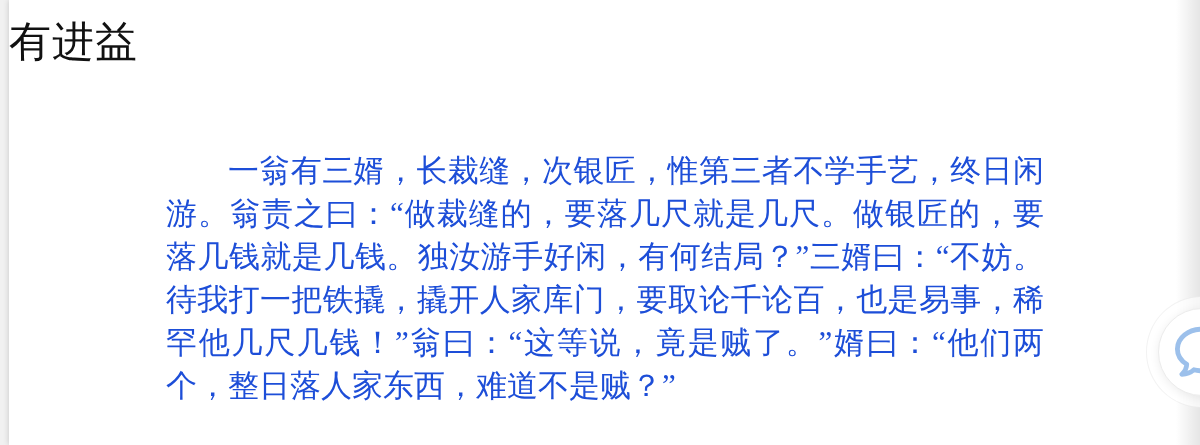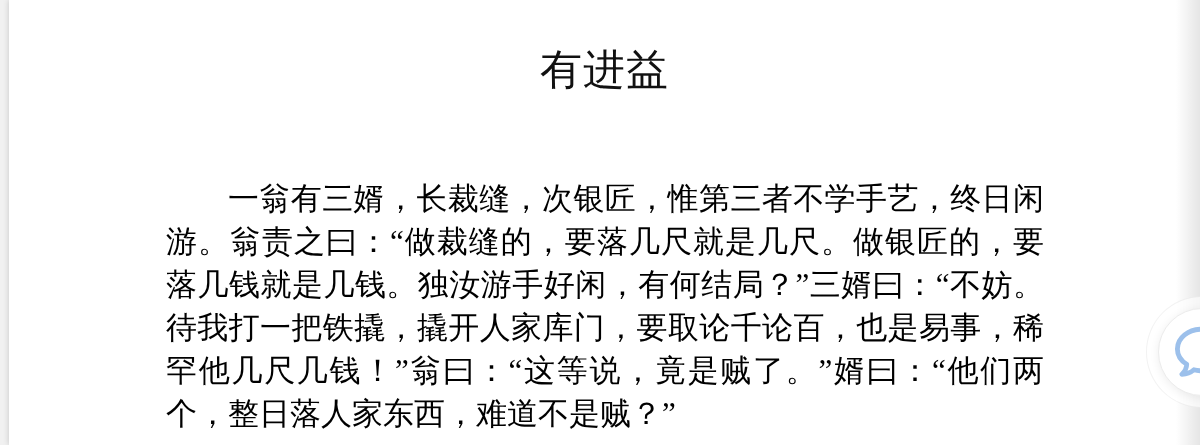--- a/index.html
+++ b/index.html
@@ -20,35 +20,35 @@
     box-shadow: 0 0 6px rgba(0,0,0,0.18);
   }
   .right-shade {
     position: absolute;
     top: 0; right: 0; bottom: 0;
     width: 24px;
     background: linear-gradient(to right, rgba(0,0,0,0) 0%, rgba(0,0,0,0.10) 100%);
     pointer-events: none;
   }
   .doc-title {
-    margin-top: 40px;
-    text-align: center;
+    margin-top: 12px;
+    text-align: left;
     font-size: 42px;
     font-weight: 400;
     line-height: 60px;
     color: #111;
     letter-spacing: 1px;
   }
   .doc-paragraph {
     margin-top: 77px;
     margin-left: 157px;
     width: 878px;
     font-size: 31px;
     line-height: 43px;
-    color: #000000;
+    color: #1d4ed8;
     text-align: justify;
     text-indent: 2em;
   }
   .chat-fab-halo {
     position: absolute;
     left: 1146px; top: 296px;
     width: 112px; height: 112px;
     border-radius: 50%;
     background: rgba(255,255,255,0.65);
     border: 1px solid rgba(0,0,0,0.05);

